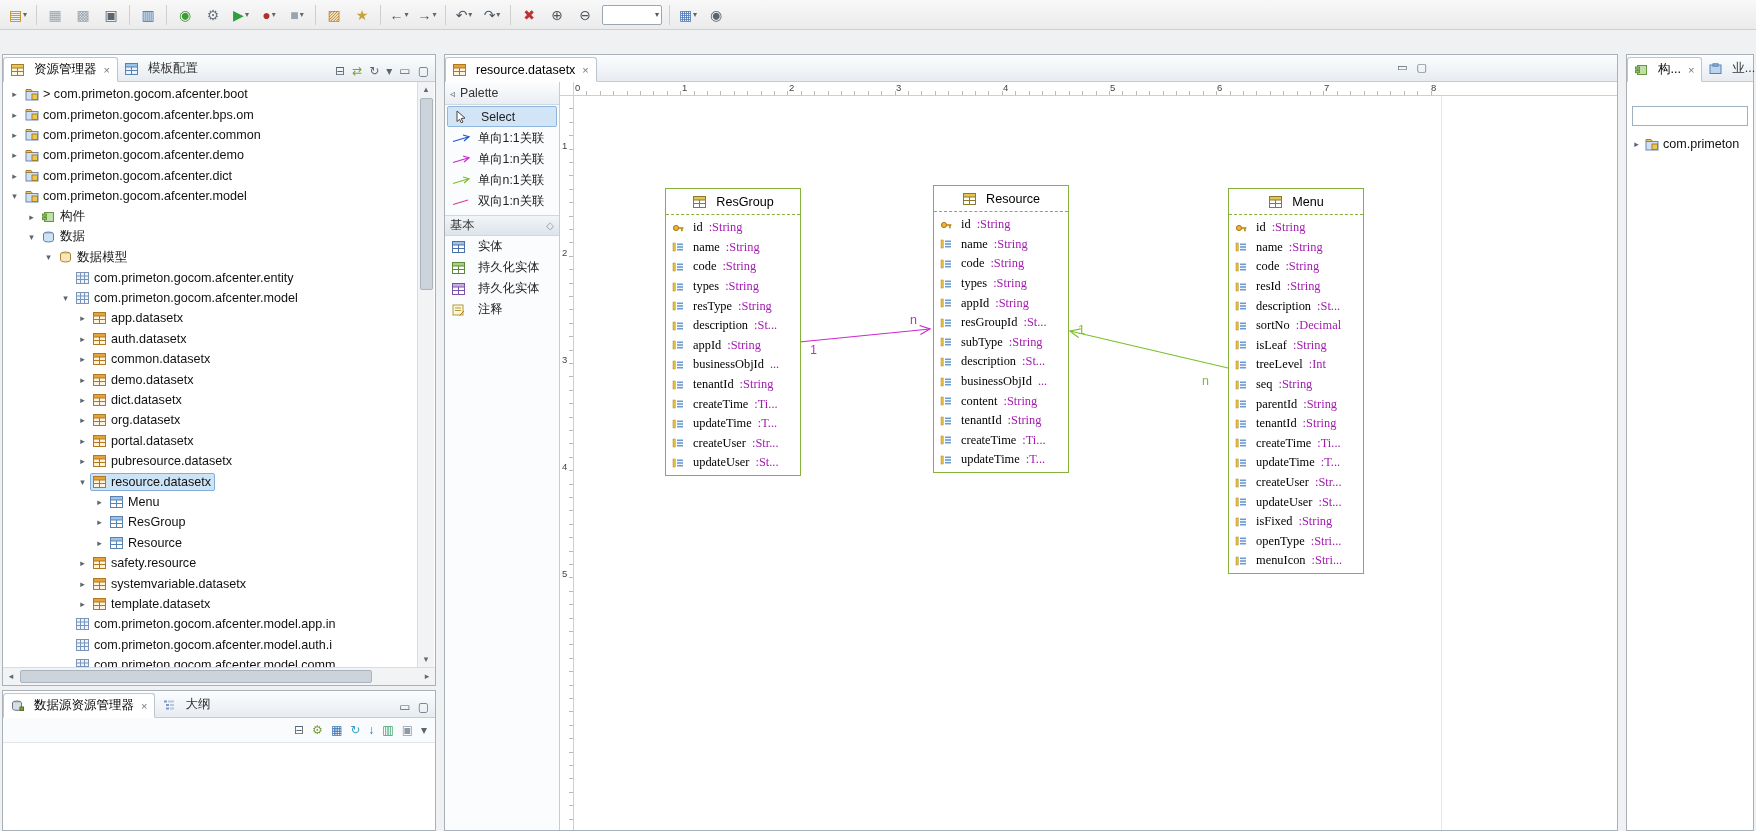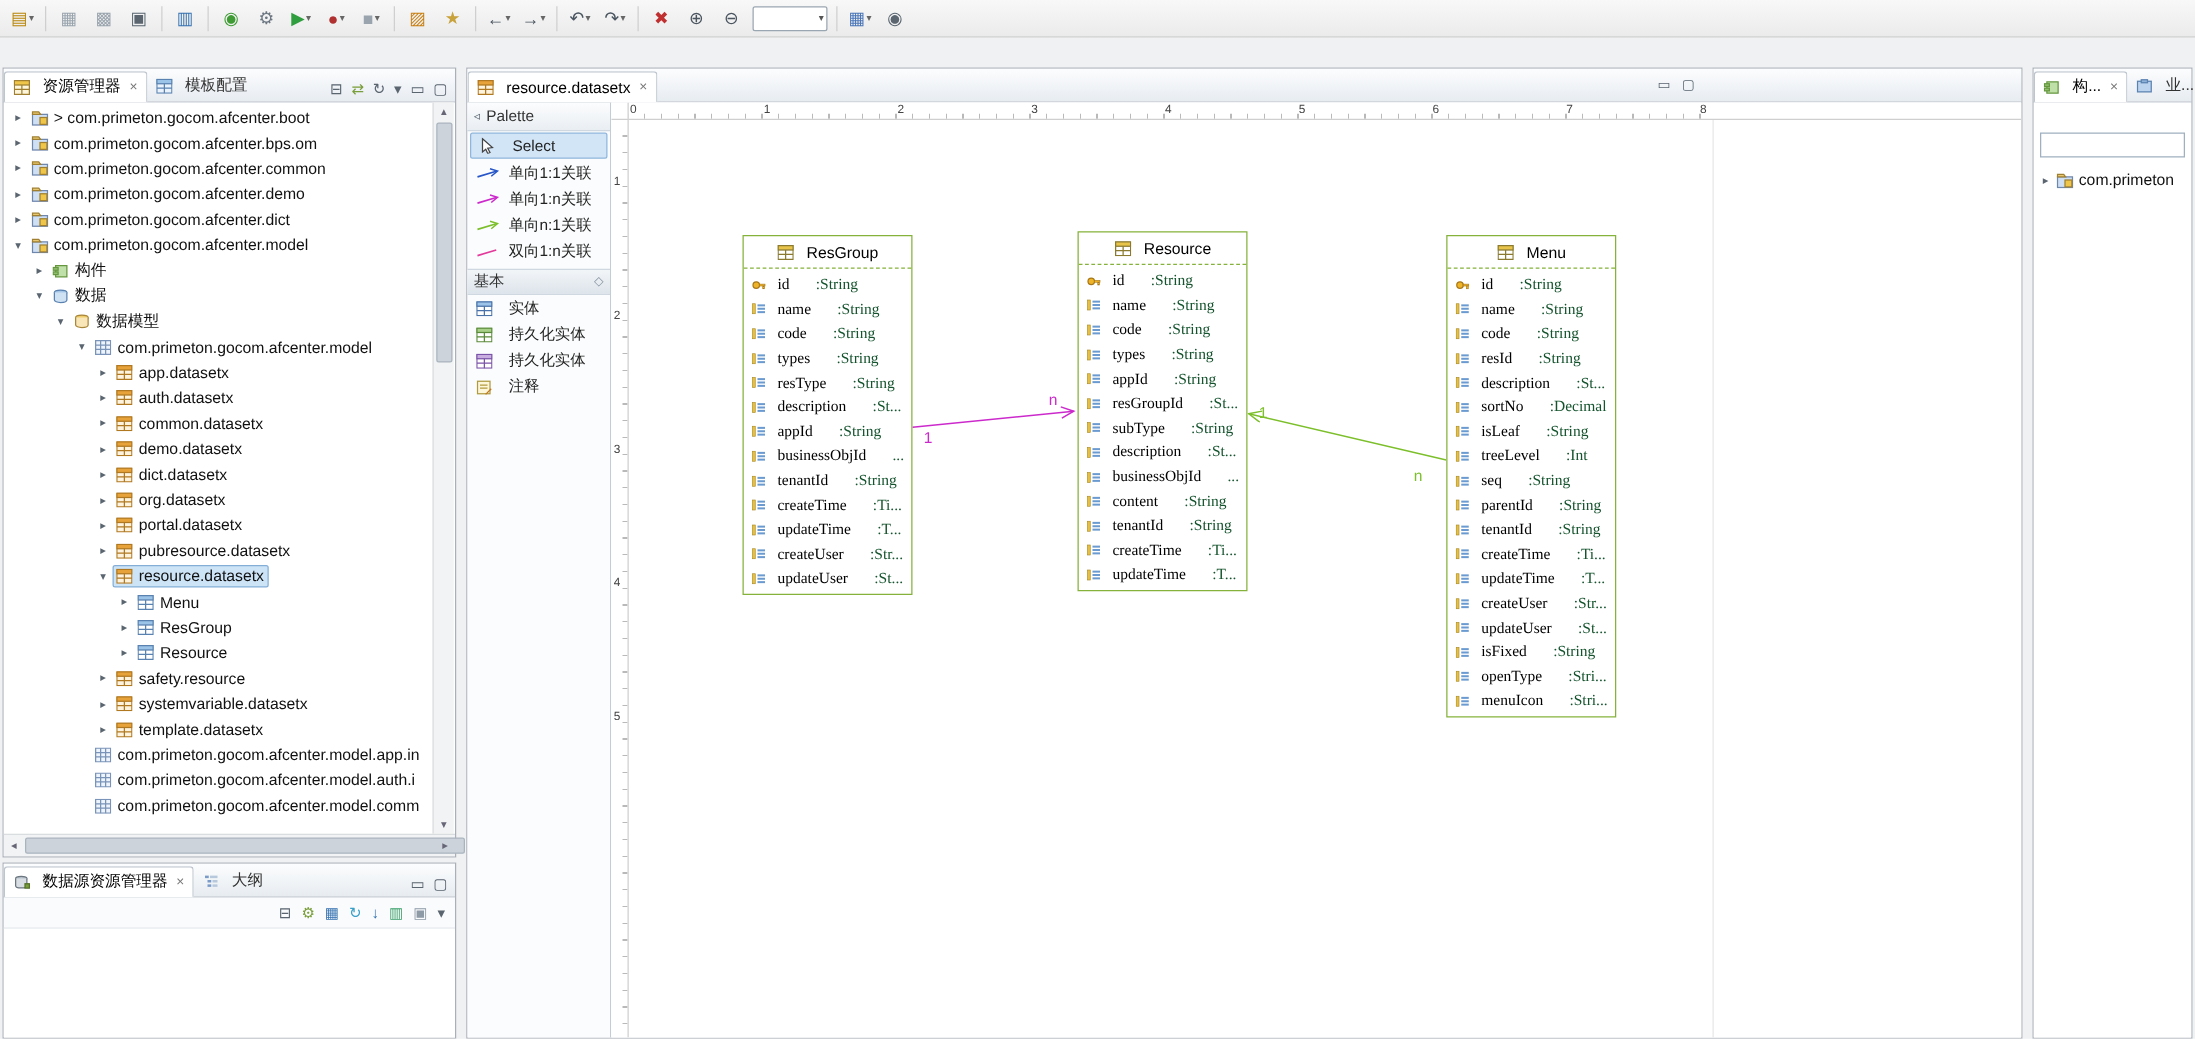--- a/index.html
+++ b/index.html
@@ -18,21 +18,21 @@
   .tbtn .dd{font-size:8px;color:#666;margin-left:1px;}
   .tsep{width:1px;height:20px;background:#cfcfcf;margin:0 4px;flex:none;}
   .tcombo{width:56px;height:18px;background:#fff;border:1px solid #9aa6b2;border-radius:2px;
           display:flex;align-items:center;justify-content:flex-end;padding-right:2px;margin:0 3px;}
   .tcombo .dd{font-size:8px;color:#555;}
 
   
   .workbench{position:absolute;top:50px;left:0;right:0;bottom:0;display:flex;padding:4px 2px 0 2px;box-sizing:border-box;}
   .panel{background:#fff;border:1px solid #aab0b8;box-sizing:border-box;}
   .sashv{width:8px;flex:none;}
-  .left-col{width:363px;flex:none;display:flex;flex-direction:column;}
+  .left-col{width:434px;flex:none;display:flex;flex-direction:column;}
   .sashh{height:4px;flex:none;}
 
   
   .view-tabs{height:26px;display:flex;align-items:flex-end;background:linear-gradient(#fcfdfe,#e7ecf1);
              border-bottom:1px solid #c6ccd4;position:relative;flex:none;}
   .vtab{display:flex;align-items:center;gap:5px;padding:4px 7px 4px 6px;font-size:12.5px;color:#333;
         white-space:nowrap;cursor:default;height:25px;box-sizing:border-box;}
   .vtab.active{background:#fff;border:1px solid #bdc5cf;border-bottom:1px solid #fff;
                border-radius:3px 3px 0 0;color:#000;margin-bottom:-1px;}
   .closex{font-size:11px;color:#777;margin-left:2px;}
@@ -98,21 +98,21 @@
   .relations{position:absolute;left:0;top:0;pointer-events:none;}
 
   
   .entity{position:absolute;background:#fff;border:1px solid #85b23a;font-size:12.4px;}
   .ehead{height:25px;display:flex;align-items:center;justify-content:center;gap:5px;
          border-bottom:1px dashed #85b23a;padding:0 4px;}
   .ename{font-size:12.6px;color:#000;}
   .efields{padding:3px 0 2px 0;font-family:Liberation Serif, serif;}
   .efield{height:19.6px;display:flex;align-items:center;gap:4px;padding:0 4px;white-space:nowrap;overflow:hidden;}
   .fname{color:#000;}
-  .ftype{color:#14532d;margin-left:17px;}
+  .ftype{color:#a21caf;margin-left:2px;}
 
   
   .right-col{width:128px;flex:none;display:flex;flex-direction:column;}
   .right-body{flex:1;background:#fff;}
   .rsearch{display:block;width:116px;height:20px;margin:24px 4px 8px 5px;border:1px solid #9fb0c0;
            background:#fff;box-sizing:border-box;font-size:12px;padding:0 3px;}
   .rtrow{height:20px;display:flex;align-items:center;white-space:nowrap;overflow:hidden;padding-left:2px;}
 </style>
 </head>
 <body>
@@ -351,20 +351,35 @@
             <div class="trow" style="padding-left: 38px;">
               <span class="twisty">▾</span>
               <span class="lblwrap">
                 <span class="ic">
                   <svg width="13" height="12">
                     <ellipse cx="6.5" cy="3" rx="5" ry="2" fill="#f0cd6a" stroke="#a8863a"></ellipse>
                     <path d="M1.5,3 L1.5,9 A5,2 0 0 0 11.5,9 L11.5,3" fill="#f8e6b8" stroke="#a8863a"></path>
                   </svg>
                 </span>
                 <span class="lbl">数据模型</span>
+              </span>
+            </div>
+            <div class="trow" style="padding-left: 55px;">
+              <span class="twisty"></span>
+              <span class="lblwrap">
+                <span class="ic">
+                  <svg width="13" height="12">
+                    <rect x="0.5" y="0.5" width="12" height="11" fill="#eef4fb" stroke="#7a93b8"></rect>
+                    <line x1="0.5" y1="4" x2="12.5" y2="4" stroke="#7a93b8"></line>
+                    <line x1="0.5" y1="7.5" x2="12.5" y2="7.5" stroke="#7a93b8"></line>
+                    <line x1="4.5" y1="0.5" x2="4.5" y2="11.5" stroke="#7a93b8"></line>
+                    <line x1="8.5" y1="0.5" x2="8.5" y2="11.5" stroke="#7a93b8"></line>
+                  </svg>
+                </span>
+                <span class="lbl">com.primeton.gocom.afcenter.entity</span>
               </span>
             </div>
             <div class="trow" style="padding-left: 55px;">
               <span class="twisty">▾</span>
               <span class="lblwrap">
                 <span class="ic">
                   <svg width="13" height="12">
                     <rect x="0.5" y="0.5" width="12" height="11" fill="#eef4fb" stroke="#7a93b8"></rect>
                     <line x1="0.5" y1="4" x2="12.5" y2="4" stroke="#7a93b8"></line>
                     <line x1="0.5" y1="7.5" x2="12.5" y2="7.5" stroke="#7a93b8"></line>

